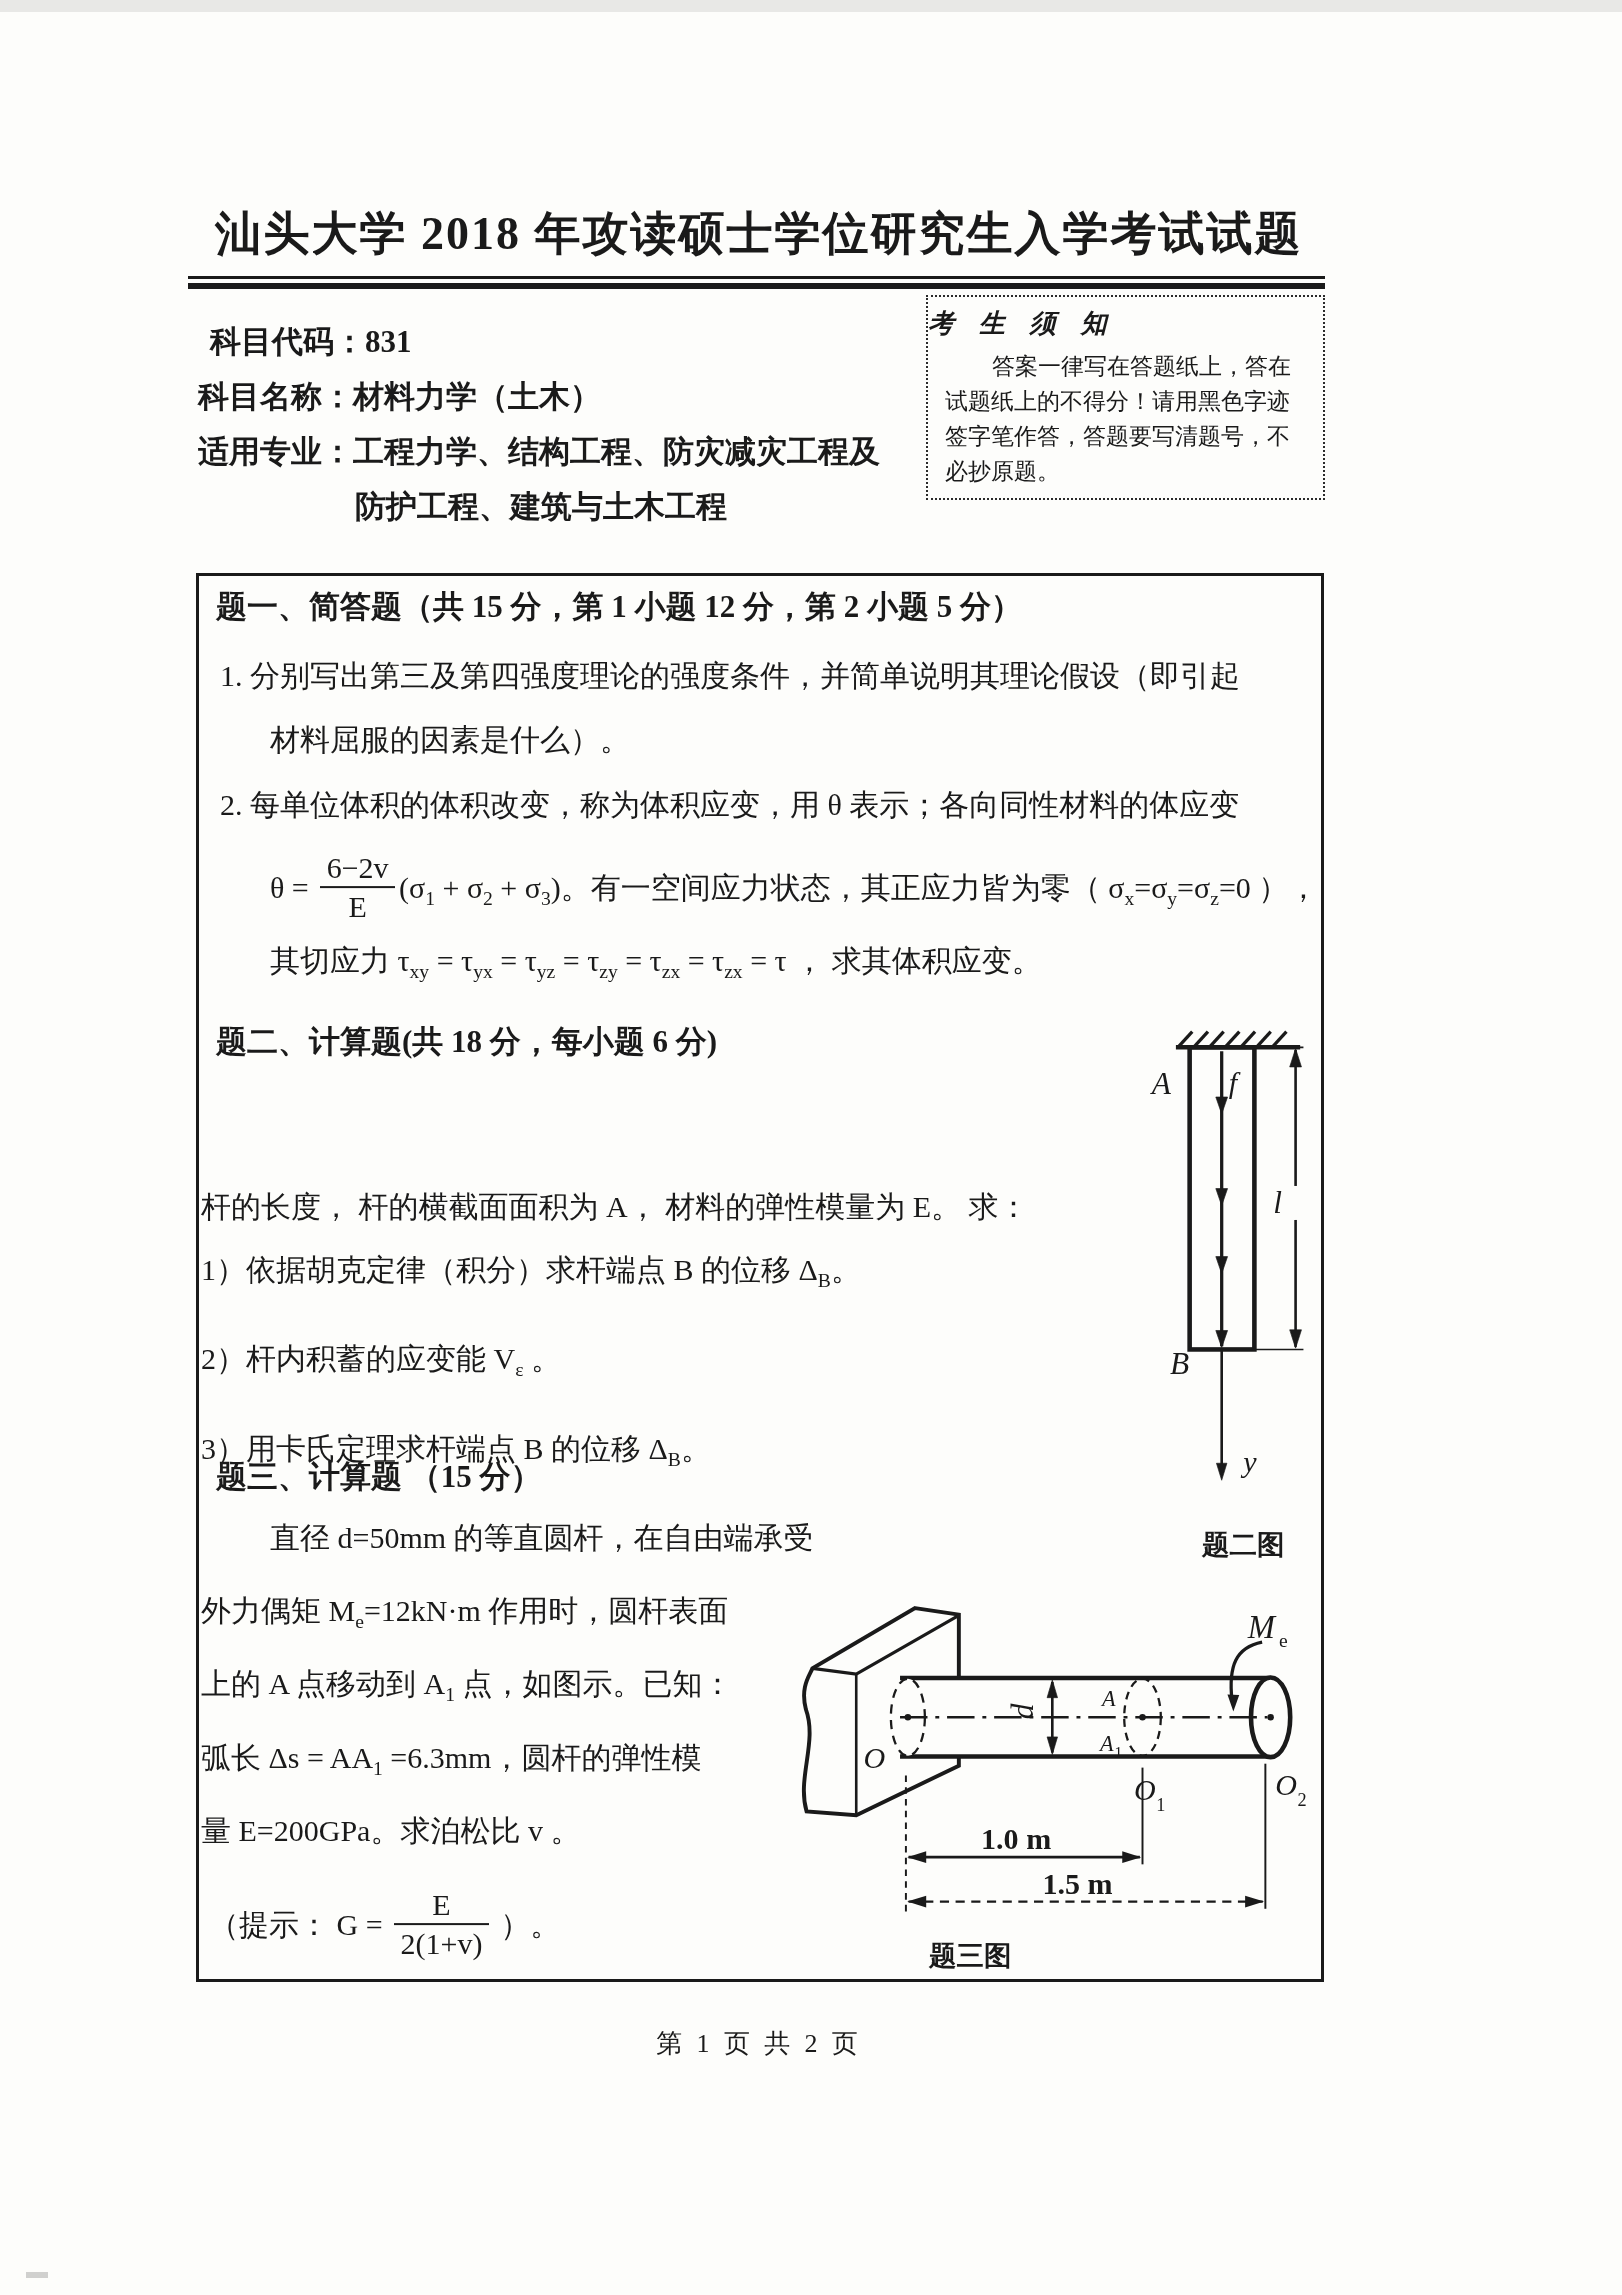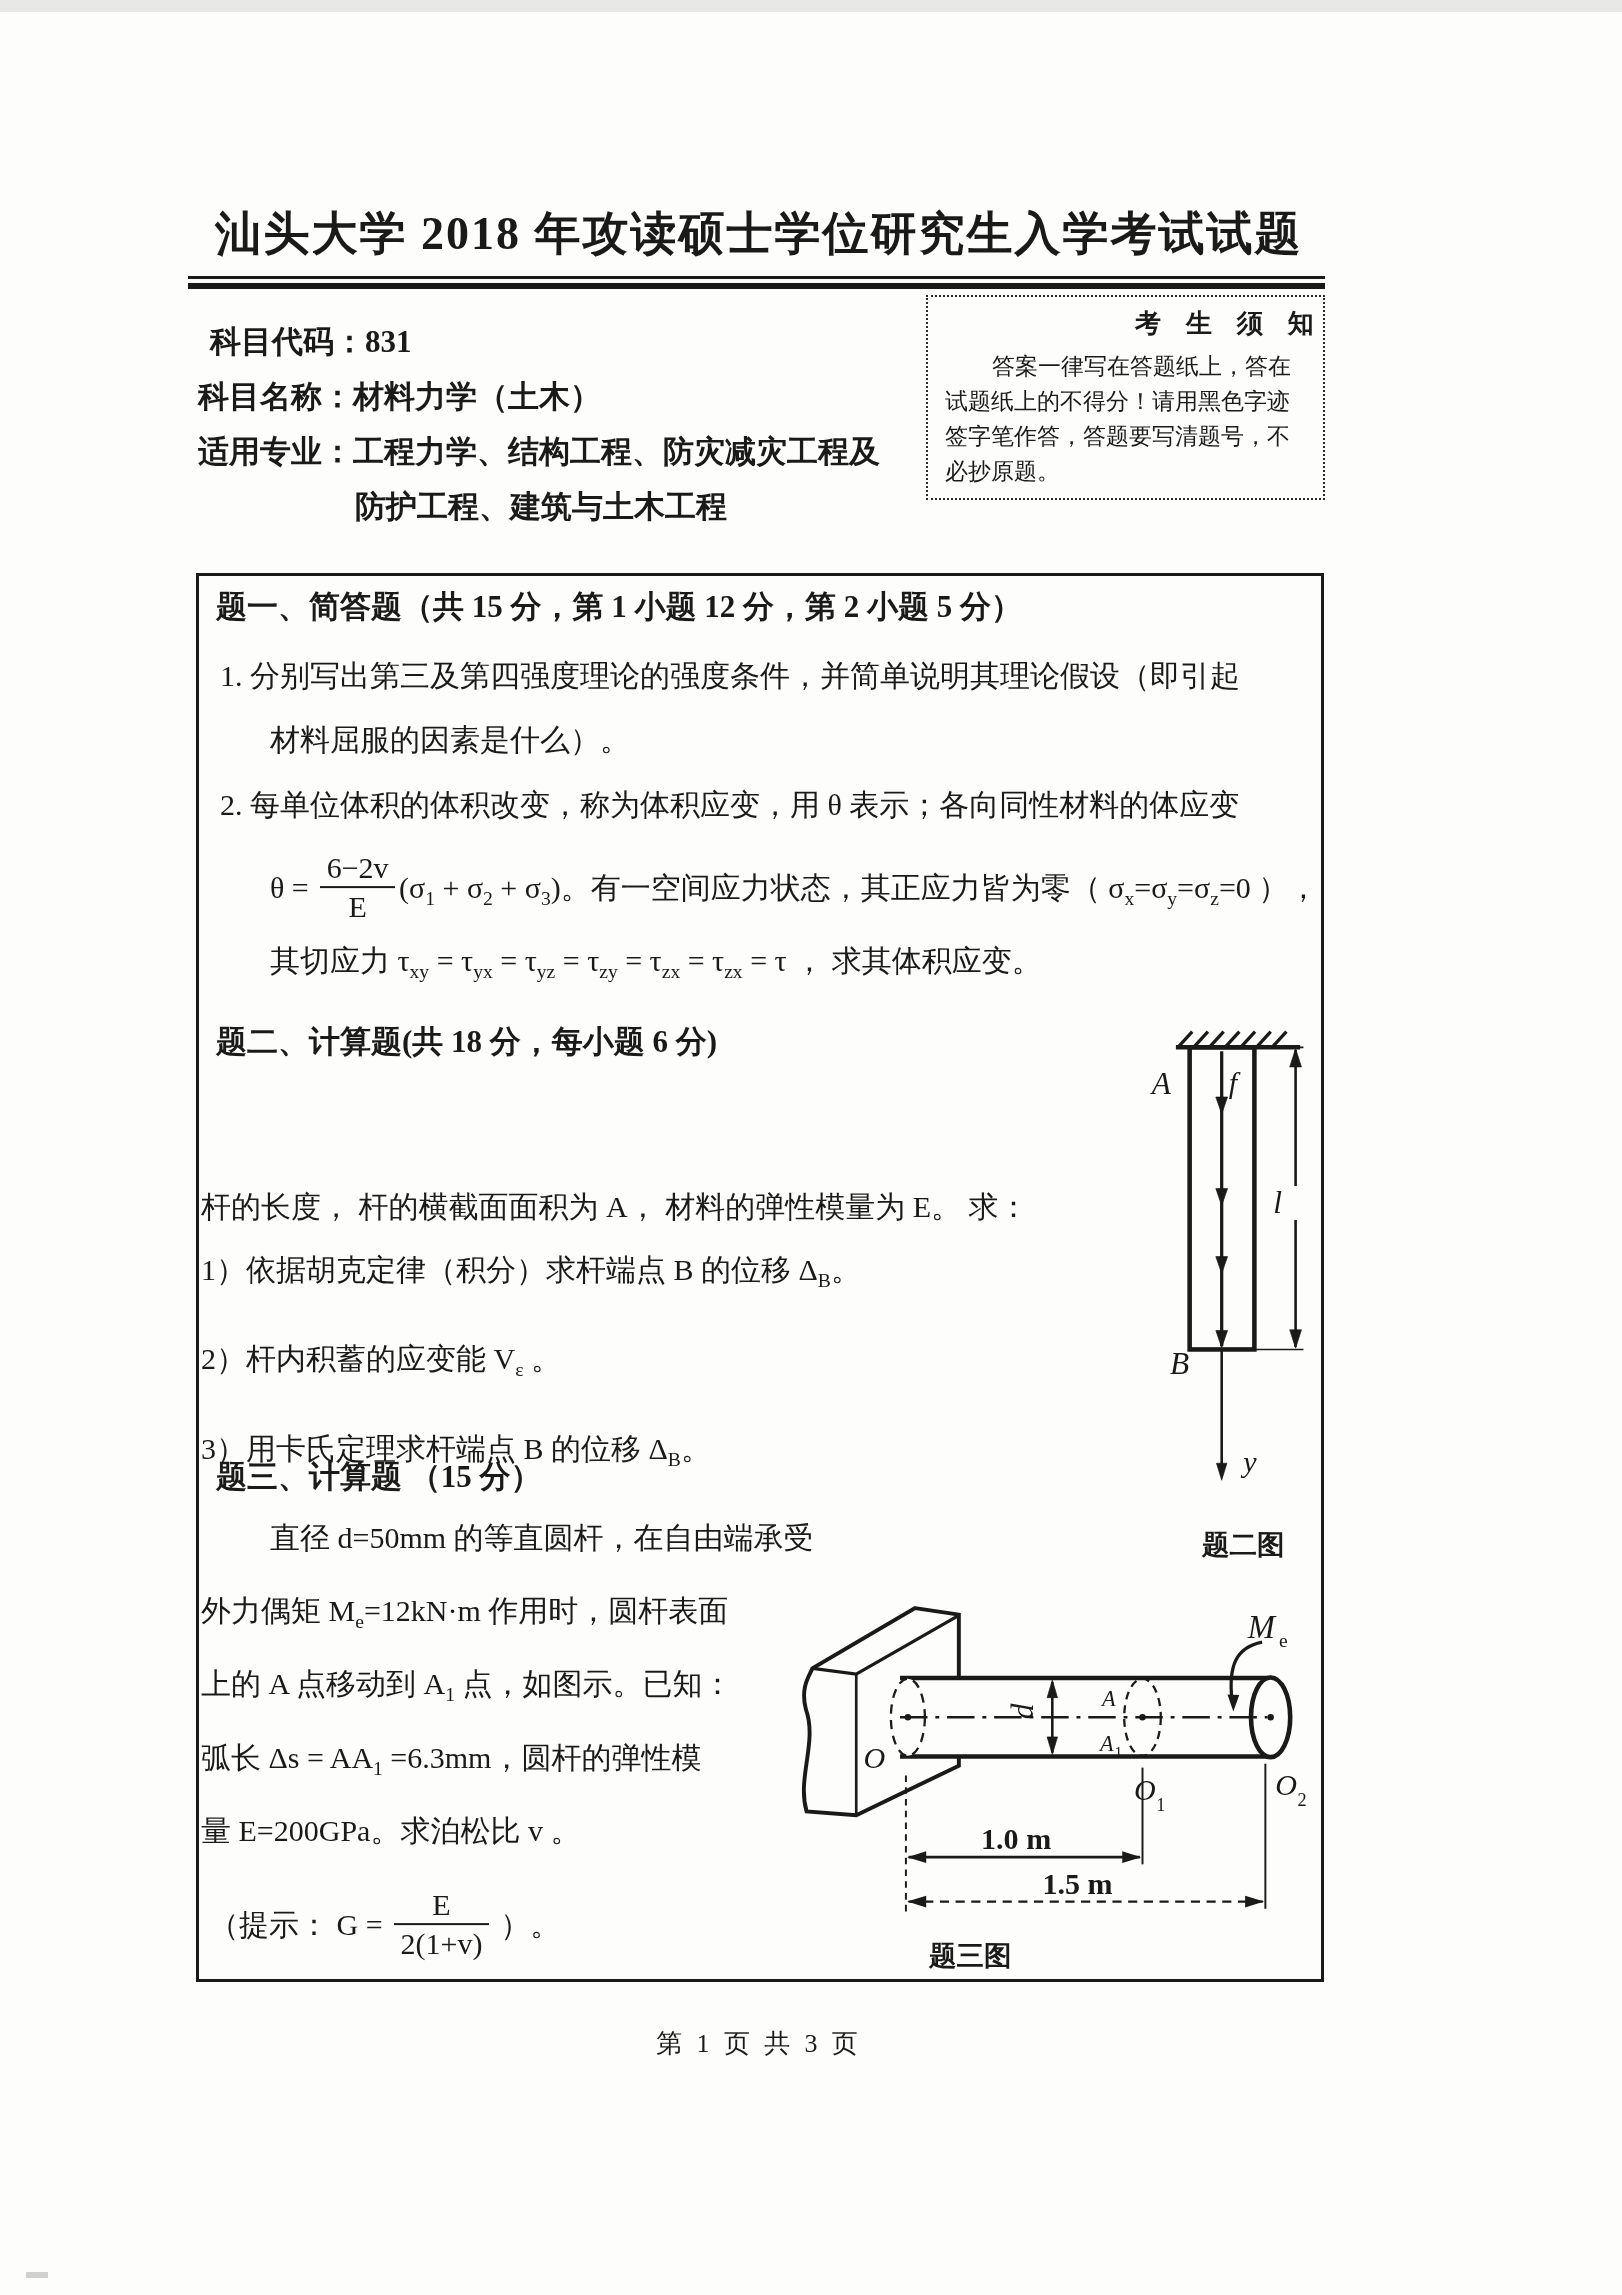--- a/index.html
+++ b/index.html
@@ -10,21 +10,21 @@
     overflow:hidden;
   }
   .abs{position:absolute;white-space:nowrap;}
   .title{font-size:46px;font-weight:700;letter-spacing:2px;text-align:center;}
   .rule{position:absolute;background:#1a1a1a;}
   .info-line{font-size:31px;font-weight:600;}
   .notice{
     position:absolute;left:926px;top:283px;width:399px;height:205px;
     border:2.6px dotted #2a2a2a;box-sizing:border-box;padding-top:9.2px;
   }
-  .notice-title{text-align:right;font-size:26px;font-weight:700;letter-spacing:9.2px;}
+  .notice-title{text-align:left;font-size:26px;font-weight:700;letter-spacing:9.2px;font-style:italic;}
   .notice-body{margin:7.9px 15.7px 0 17px;font-size:23px;line-height:35px;font-weight:500;}
   .notice-body .ind{padding-left:47px;}
   .mainbox{
     position:absolute;left:196px;top:561px;width:1128px;height:1409px;
     border:3.9px solid #1a1a1a;box-sizing:border-box;
   }
   .h{font-size:31px;font-weight:700;}
   .t{font-size:30px;}
   .frac{display:inline-block;vertical-align:middle;text-align:center;margin:0 3.9px;transform:translateY(-3.9px);}
   .frac .num{display:block;padding:0 6.5px 2.6px;border-bottom:2.6px solid #1a1a1a;line-height:1.05;}
@@ -173,18 +173,18 @@
     <text x="310" y="408" font-size="46" font-weight="600">1.0 m</text>
     <g>
       <line x1="199" y1="489" x2="741" y2="489" stroke="#1a1a1a" stroke-width="3.5" stroke-dasharray="14,10"></line>
       <polygon points="197,489 226,480 226,498" fill="#1a1a1a"></polygon>
       <polygon points="743,489 714,480 714,498" fill="#1a1a1a"></polygon>
     </g>
     <text x="404" y="477" font-size="46" font-weight="600">1.5 m</text>
   </svg>
   <div class="abs caption" style="left:929px;top:1926px;">题三图</div>
 
-  <div class="abs footer" style="left:190px;top:2014px;width:1138px;">第 1 页 共 3 页</div>
+  <div class="abs footer" style="left:190px;top:2014px;width:1138px;">第 1 页 共 2 页</div>
 
   <div class="smudge" style="left:0px;top:2284px;width:1622px;height:11px;opacity:0.10;"></div>
   <div class="smudge" style="left:26px;top:2260px;width:22px;height:5.9px;opacity:0.45;"></div>
 </div>
 
 
 </body></html>

